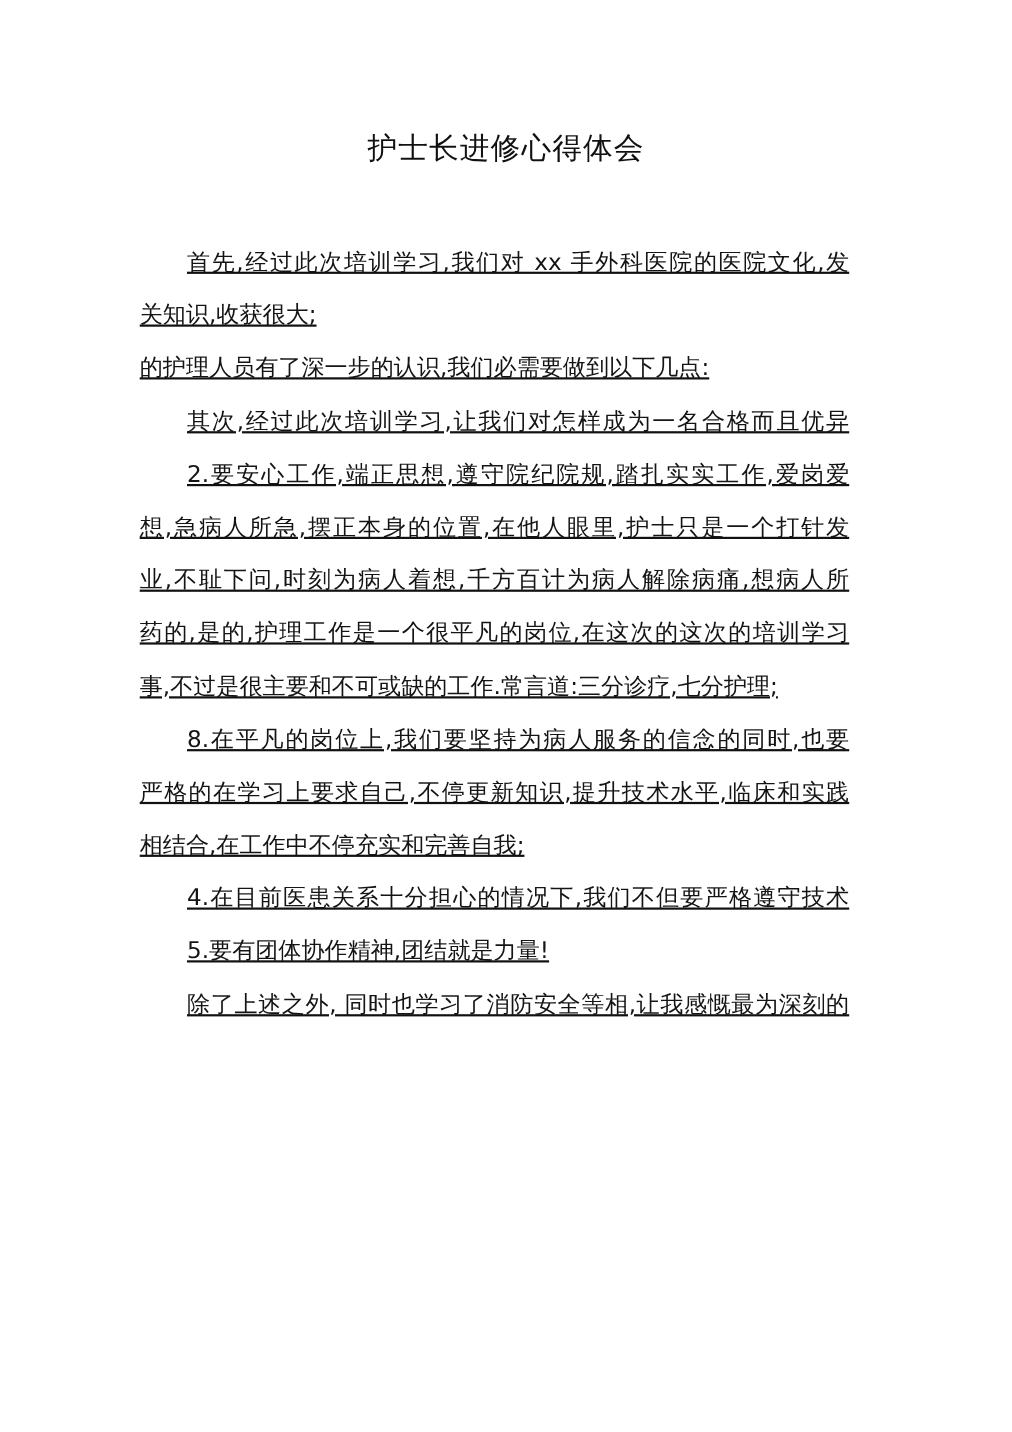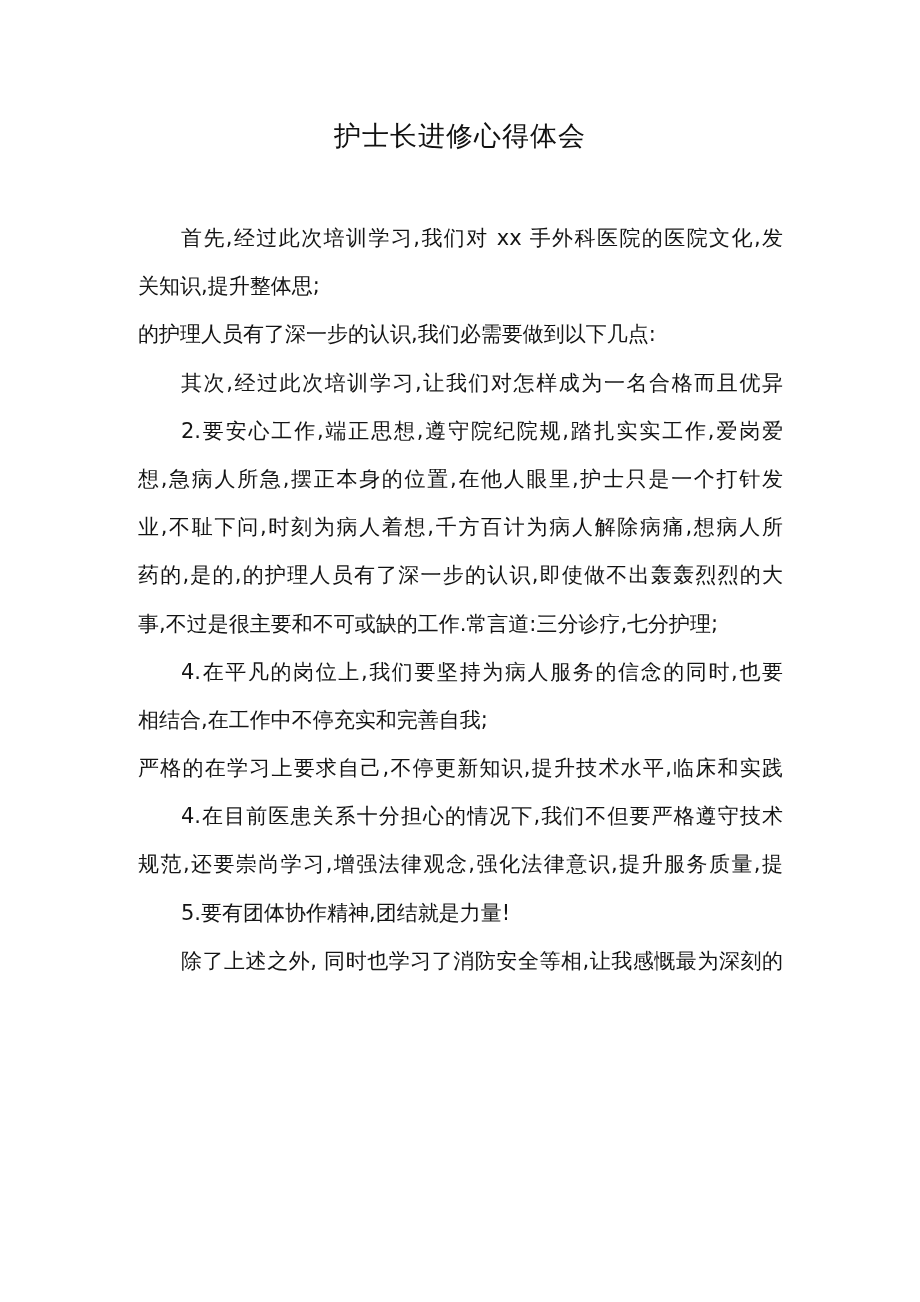--- a/index.html
+++ b/index.html
@@ -29,23 +29,24 @@
       width: 920px;
       top: 116px;
       text-align: center;
       font-size: 27px;
       line-height: 40px;
       letter-spacing: 1px;
       color: #111111;
     }
     .body-text {
       position: absolute;
-      left: 138px;
+      left: 127px;
       top: 214px;
       width: 645px;
+      text-decoration: underline;
     }
     .line {
       display: block;
       height: 48.2px;
       line-height: 48.2px;
       font-size: 21px;
       white-space: nowrap;
       text-align: justify;
       text-align-last: justify;
       color: #141414;
@@ -60,48 +61,47 @@
 </head>
 <body>
 
 <div class="page">
   <div class="title">护士长进修心得体会</div>
 
   <div class="body-text">
 
     <div>
       <span class="line indent">首先,经过此次培训学习,我们对 xx 手外科医院的医院文化,发</span>
-      <span class="line last">关知识,提升整体思;</span>
+      <span class="line last">关知识,收获很大;</span>
     </div>
 
     <div>
       <span class="line last">的护理人员有了深一步的认识,我们必需要做到以下几点:</span>
       <span class="line indent">其次,经过此次培训学习,让我们对怎样成为一名合格而且优异</span>
     </div>
 
     <div>
       <span class="line indent">2.要安心工作,端正思想,遵守院纪院规,踏扎实实工作,爱岗爱</span>
       <span class="line">想,急病人所急,摆正本身的位置,在他人眼里,护士只是一个打针发</span>
       <span class="line">业,不耻下问,时刻为病人着想,千方百计为病人解除病痛,想病人所</span>
-      <span class="line">药的,是的,的护理人员有了深一步的认识,即使做不出轰轰烈烈的大</span>
+      <span class="line">药的,是的,护理工作是一个很平凡的岗位,在这次的这次的培训学习</span>
       <span class="line last">事,不过是很主要和不可或缺的工作.常言道:三分诊疗,七分护理;</span>
     </div>
 
     <div>
-      <span class="line indent">4.在平凡的岗位上,我们要坚持为病人服务的信念的同时,也要</span>
+      <span class="line indent">8.在平凡的岗位上,我们要坚持为病人服务的信念的同时,也要</span>
+      <span class="line">严格的在学习上要求自己,不停更新知识,提升技术水平,临床和实践</span>
       <span class="line last">相结合,在工作中不停充实和完善自我;</span>
-      <span class="line">严格的在学习上要求自己,不停更新知识,提升技术水平,临床和实践</span>
     </div>
 
     <div>
     </div>
 
     <div>
       <span class="line indent">4.在目前医患关系十分担心的情况下,我们不但要严格遵守技术</span>
-      <span class="line">规范,还要崇尚学习,增强法律观念,强化法律意识,提升服务质量,提</span>
     </div>
 
     <div>
       <span class="line indent last">5.要有团体协作精神,团结就是力量!</span>
     </div>
 
     <div>
       <span class="line indent">除了上述之外, 同时也学习了消防安全等相,让我感慨最为深刻的</span>
     </div>
   </div>

